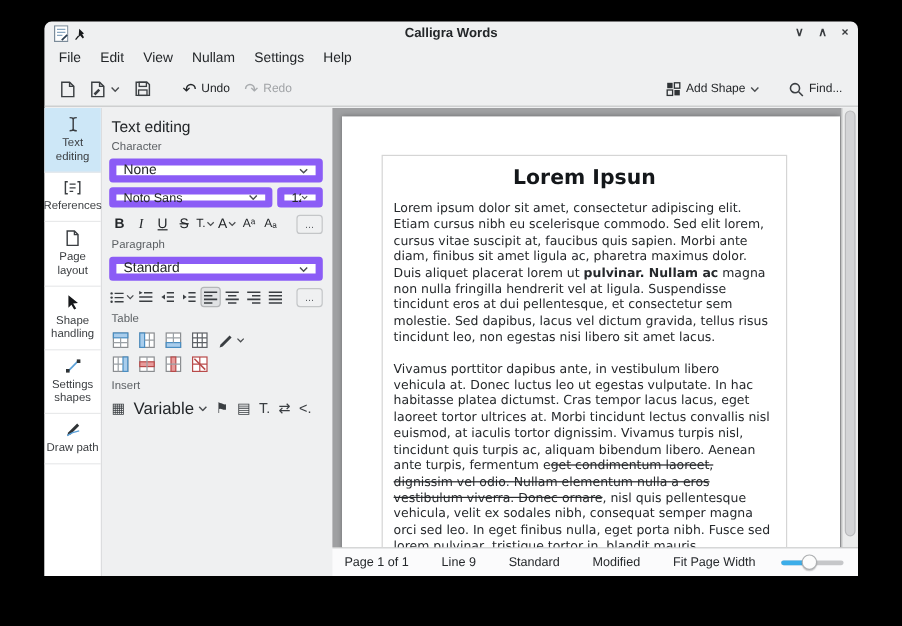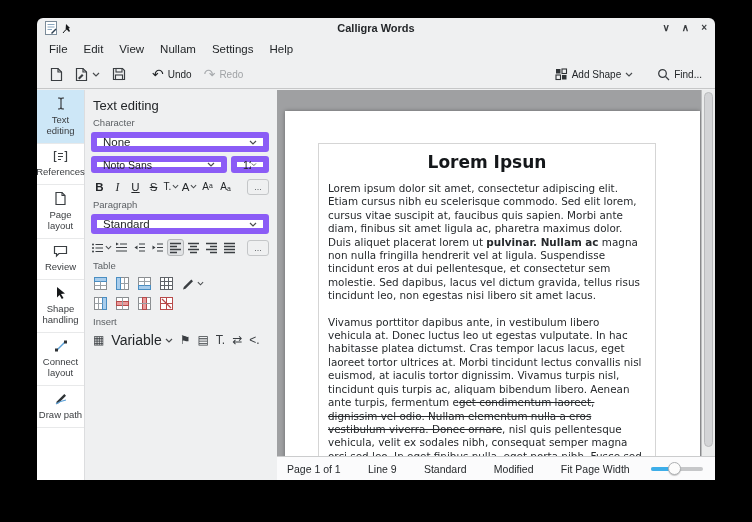--- a/index.html
+++ b/index.html
@@ -71,21 +71,21 @@
 
   .icon-row { display:flex; align-items:center; gap:7px; margin:5px 2px; }
   .icon-btn { display:flex; align-items:center; gap:2px; }
   .glyph-ico { font-size:12px; color:#3a3e42; line-height:14px; }
   .var-dd { display:flex; align-items:center; gap:3px; }
   .var-dd .dval { font-size:14px; color:#232629; }
 
   
   .right-col { flex:1; display:flex; flex-direction:column; }
   .doc-area { flex:1; position:relative; background:#9fa0a2; overflow:hidden; }
-  .page { position:absolute; left:8px; top:21px; width:415px; height:385px; background:#fff;
+  .page { position:absolute; left:8px; top:7px; width:415px; height:385px; background:#fff;
           box-shadow:0 0 4px rgba(0,0,0,.35); }
   .doc-frame { position:absolute; left:33px; top:32px; width:338px; height:420px;
                border:1px solid #d5d5d5; padding:4px 9px 0; }
   .doc-title { text-align:center; font-size:17px; font-weight:bold; color:#14171a;
                margin:4px 0 10px; font-family:"DejaVu Sans", sans-serif; }
   .doc-body p { font-size:10.4px; line-height:13.4px; color:#26292c; margin:0 0 13px;
                 font-family:"DejaVu Sans", sans-serif; text-align:left; }
   .seg-bold { font-weight:bold; }
   .seg-strike { text-decoration:line-through; }
 
@@ -225,38 +225,32 @@
         <span class="slabel">References</span>
       </div>
       <div class="side-item">
         <svg width="13" height="15" viewBox="0 0 13 15">
             <path d="M2 1.5 H8 L11 4.5 V13.5 H2 Z" fill="none" stroke="#3a3e42" stroke-width="1.2"></path>
             <path d="M8 1.5 V4.5 H11" fill="none" stroke="#3a3e42" stroke-width="1.1"></path>
           </svg>
         <span class="slabel">Page layout</span>
       </div>
       <div class="side-item">
-        <svg width="15" height="13" viewBox="0 0 15 13">
-            <path d="M1.5 1.5 H13.5 V8.5 H6 L3.5 11 V8.5 H1.5 Z" fill="none" stroke="#3a3e42" stroke-width="1.2"></path>
-          </svg>
-        <span class="slabel">Review</span>
-      </div>
-      <div class="side-item">
         <svg width="13" height="14" viewBox="0 0 13 14">
             <path d="M3 1 L11 7.5 L7 8 L9.5 12 L7.8 13 L5.5 9 L3 11.5 Z" fill="#16181a"></path>
           </svg>
         <span class="slabel">Shape handling</span>
       </div>
       <div class="side-item">
         <svg width="14" height="14" viewBox="0 0 14 14">
             <line x1="3" y1="11" x2="11" y2="3" stroke="#5aa0d8" stroke-width="1.4"></line>
             <rect x="1" y="9.5" width="3" height="3" fill="#2f3336"></rect>
             <rect x="10" y="1.5" width="3" height="3" fill="#2f3336"></rect>
           </svg>
-        <span class="slabel">Connect layout</span>
+        <span class="slabel">Settings shapes</span>
       </div>
       <div class="side-item">
         <svg width="14" height="14" viewBox="0 0 14 14">
             <path d="M2 12 L4.5 11.2 L12 3.7 L10.3 2 L2.8 9.5 Z" fill="#2f3336"></path>
             <path d="M2 12 Q6 9 12 8" fill="none" stroke="#5aa0d8" stroke-width="1.1"></path>
           </svg>
         <span class="slabel">Draw path</span>
       </div>
     </div>
 

